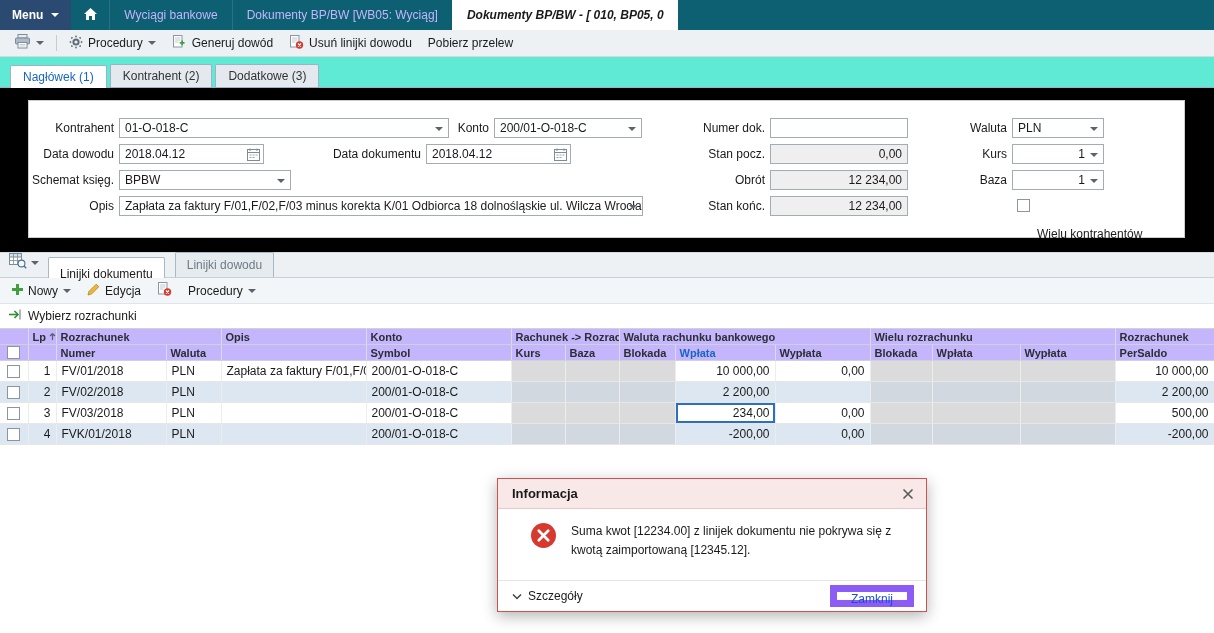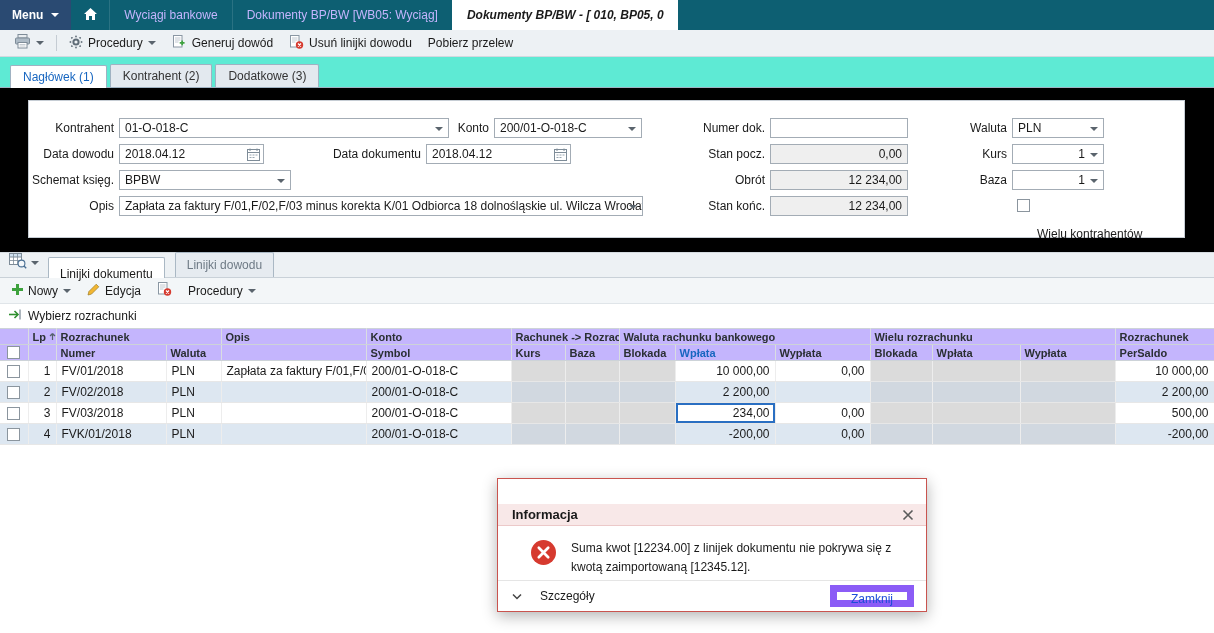--- a/index.html
+++ b/index.html
@@ -74,29 +74,29 @@
   .grid td.dis { background:#dbdbdb; }
   tr.stripe td.dis { background:#d1d8e0; }
   .grid td.selcell { box-shadow:inset 0 0 0 2px #2a6fc2; background:#fff; }
   .cbsq { width:13px; height:13px; border:1px solid #8b959e; background:#fff; margin:0 auto; display:block; cursor:pointer; }
   td.cbcell, th.cbcell { text-align:center; padding:0 4px; }
   .lp-head { display:flex; align-items:center; gap:3px; }
 
   
   .dialog { position:absolute; left:497px; top:478px; width:430px; height:134px; background:#fff;
             border:1px solid #c9544f; box-shadow:0 4px 14px rgba(0,0,0,0.3); }
-  .dlg-header { height:22px; background:#f8e8e8; border-bottom:1px solid #ecc9c9; display:flex;
-                align-items:center; justify-content:space-between; padding:0 12px 0 14px;margin-top:25px; }
+  .dlg-header { height:30px; background:#f8e8e8; border-bottom:1px solid #ecc9c9; display:flex;
+                align-items:center; justify-content:space-between; padding:0 12px 0 14px; }
   .dlg-title { font-weight:bold; font-size:13px; }
   .dlg-close { cursor:pointer; display:flex; align-items:center; }
   .dlg-body { display:flex; align-items:flex-start; padding:13px 20px 0 32px; gap:14px; }
   .dlg-msg { font-size:12px; line-height:1.55; max-width:340px; }
   .dlg-footer { position:absolute; left:0; right:0; bottom:0; height:31px; border-top:1px solid #e5e5e5;
                 display:flex; align-items:center; justify-content:space-between; padding:0 12px 0 14px; }
-  .dlg-details { display:flex; align-items:center; gap:18px; cursor:pointer; }
+  .dlg-details { display:flex; align-items:center; gap:6px; cursor:pointer; }
   .dlg-btn { width:84px; height:22px; background:#fff; border:7px solid #8b5cf6; color:#1d4ed8;
              font:inherit; font-size:12px; cursor:pointer; }
 </style>
 </head>
 <body>
 
 <header class="topbar">
   <div class="menu-btn">
     <span>Menu</span>
     <span class="caret white"></span>

